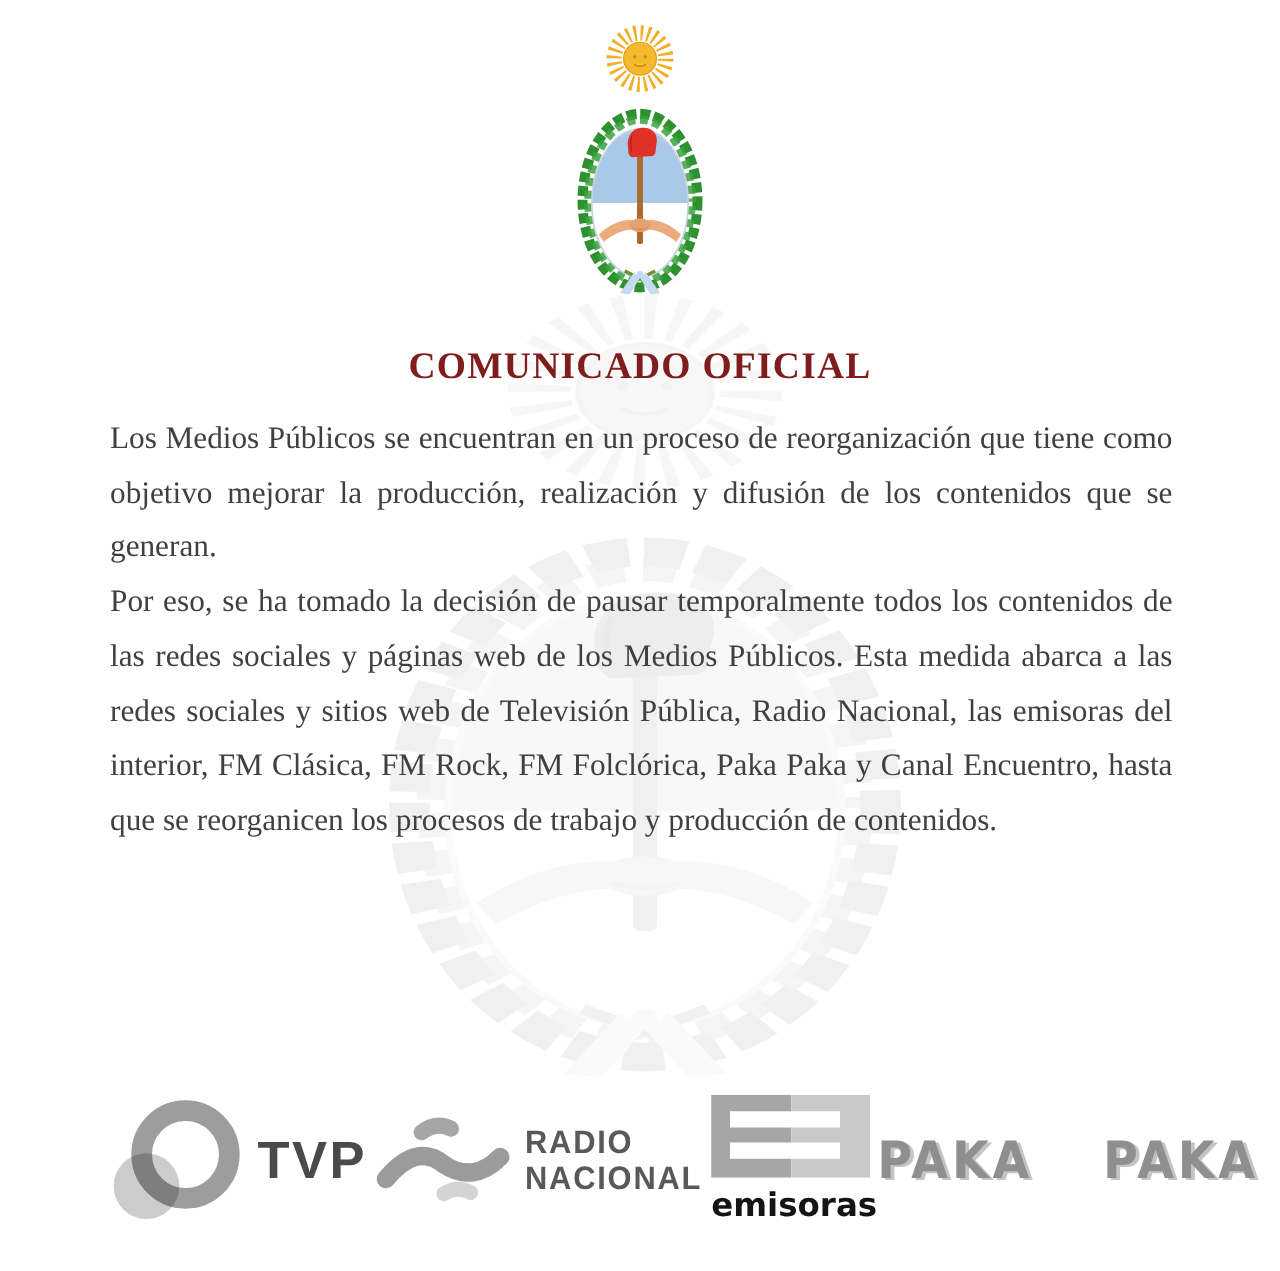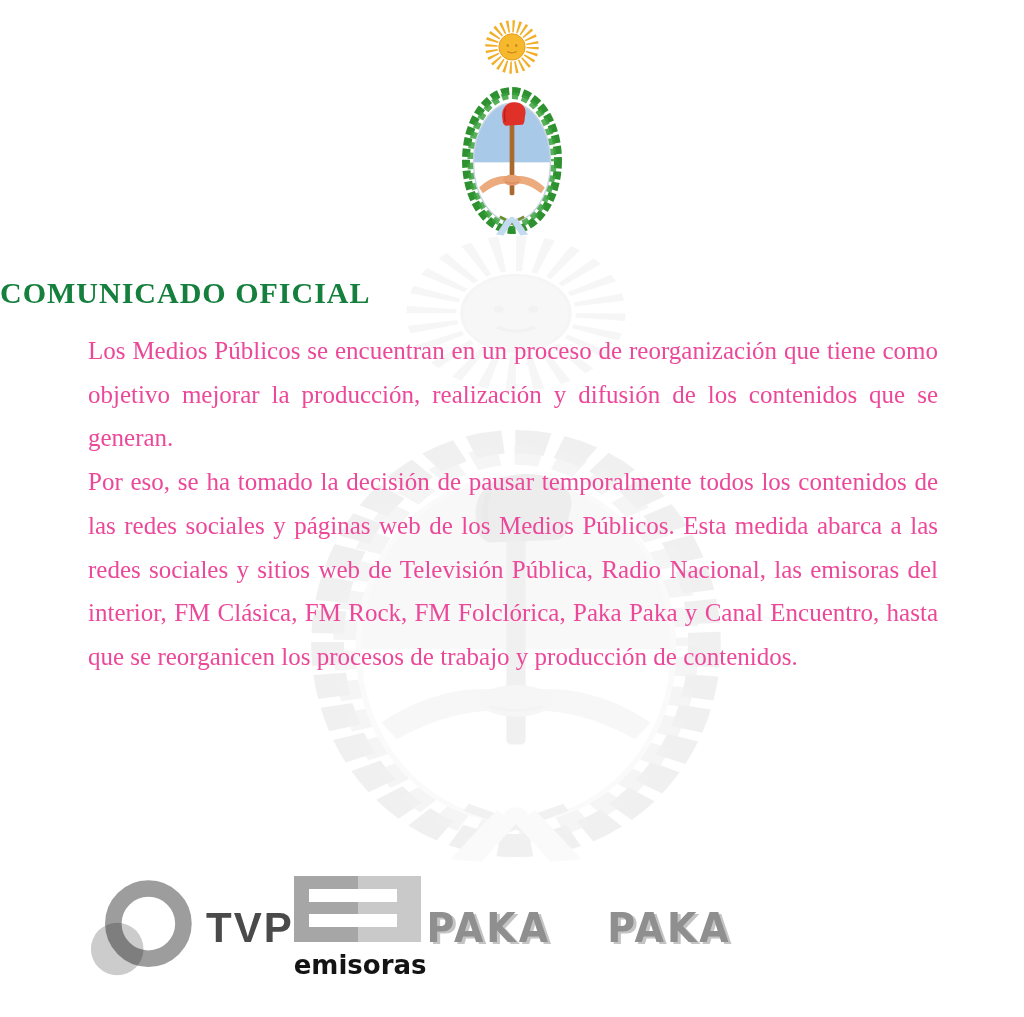--- a/index.html
+++ b/index.html
@@ -14,28 +14,29 @@
     position:absolute; left:266px; top:226px;
     width:500px; height:655px;
     opacity:0.10; filter:grayscale(1);
     pointer-events:none;
   }
   
   .coat { position:absolute; left:451px; top:14px; width:122px; height:231px; }
   
   .title {
     position:absolute; top:276px; left:0; width:100%;
+    text-align:center;
     font-size:30px; font-weight:700; letter-spacing:1px;
-    color:#15803d;
+    color:#7f1d1d;
   }
   
   .bodytext {
     position:absolute; top:329px; left:88px; width:850px;
     font-size:25px; line-height:43.7px;
-    color:#ec4899;
+    color:#404040;
     text-align:justify;
   }
   .bodytext p { margin:0; }
   
   .logos {
     position:absolute; left:88px; top:868px; width:850px; height:120px;
     display:flex; justify-content:flex-start; align-items:center;
   }
   .logo { display:flex; align-items:center; }
   .tvp-label {
@@ -133,20 +134,31 @@
   <div class="logos">
 
     <div class="logo">
       <svg width="112" height="104" viewBox="0 0 115 105">
         <circle cx="30" cy="74" r="27" fill="#cccccc"></circle>
         <circle class="ring-multiply" cx="62" cy="48" r="36" fill="none" stroke="#9d9d9d" stroke-width="17"></circle>
       </svg>
       <span class="tvp-label">TVP</span>
     </div>
 
+    <div class="logo">
+      <svg width="118" height="84" viewBox="0 0 120 85">
+        <path d="M44,20 Q56,11 68,17" stroke="#a6a6a6" stroke-width="13" fill="none" stroke-linecap="round"></path>
+        <path d="M15,58 Q40,28 62,46 Q86,62 108,40" stroke="#9b9b9b" stroke-width="15" fill="none" stroke-linecap="round"></path>
+        <path d="M62,70 Q73,63 84,69" stroke="#d4d4d4" stroke-width="12" fill="none" stroke-linecap="round"></path>
+      </svg>
+      <div class="rn-text">
+        <div>RADIO</div>
+        <div>NACIONAL</div>
+      </div>
+    </div>
 
     <div class="logo enc">
       <div class="enc-block">
         <div class="enc-left"></div>
         <div class="enc-right"></div>
         <div class="enc-bar enc-bar1"></div>
         <div class="enc-bar enc-bar2"></div>
       </div>
       <div class="enc-label">emisoras</div>
     </div>

